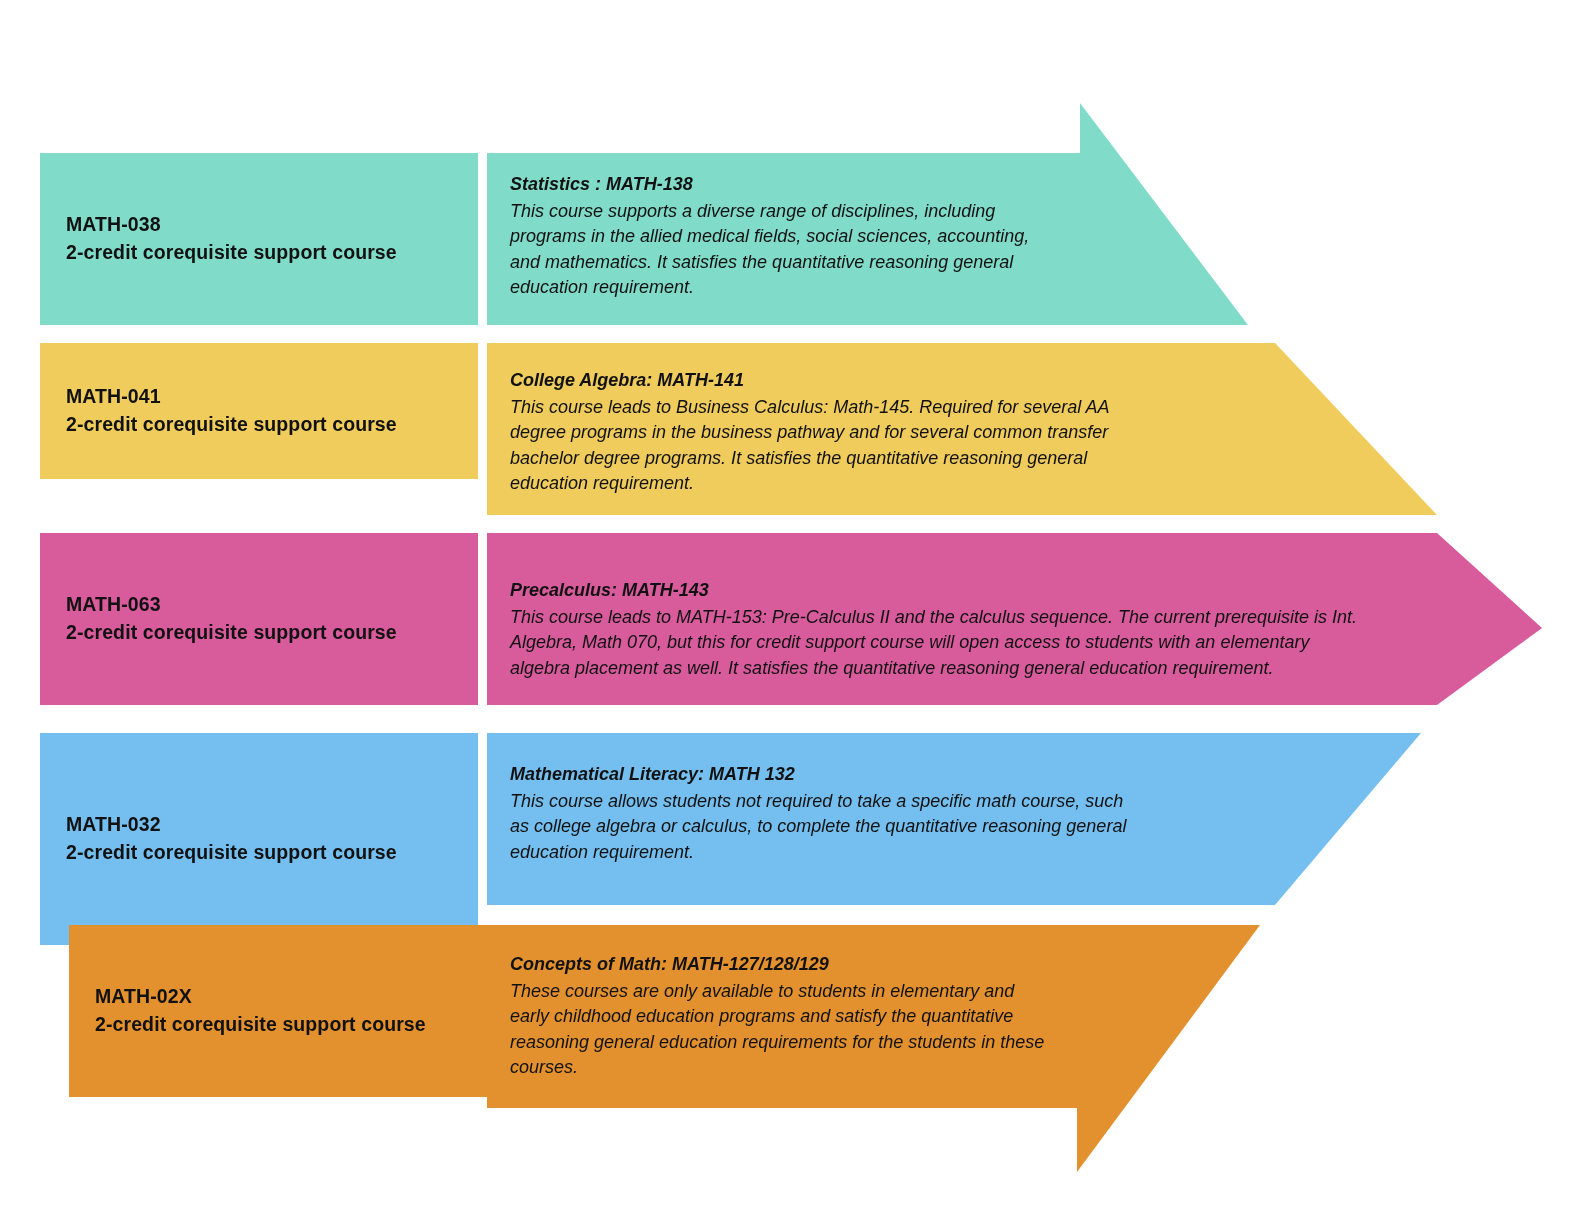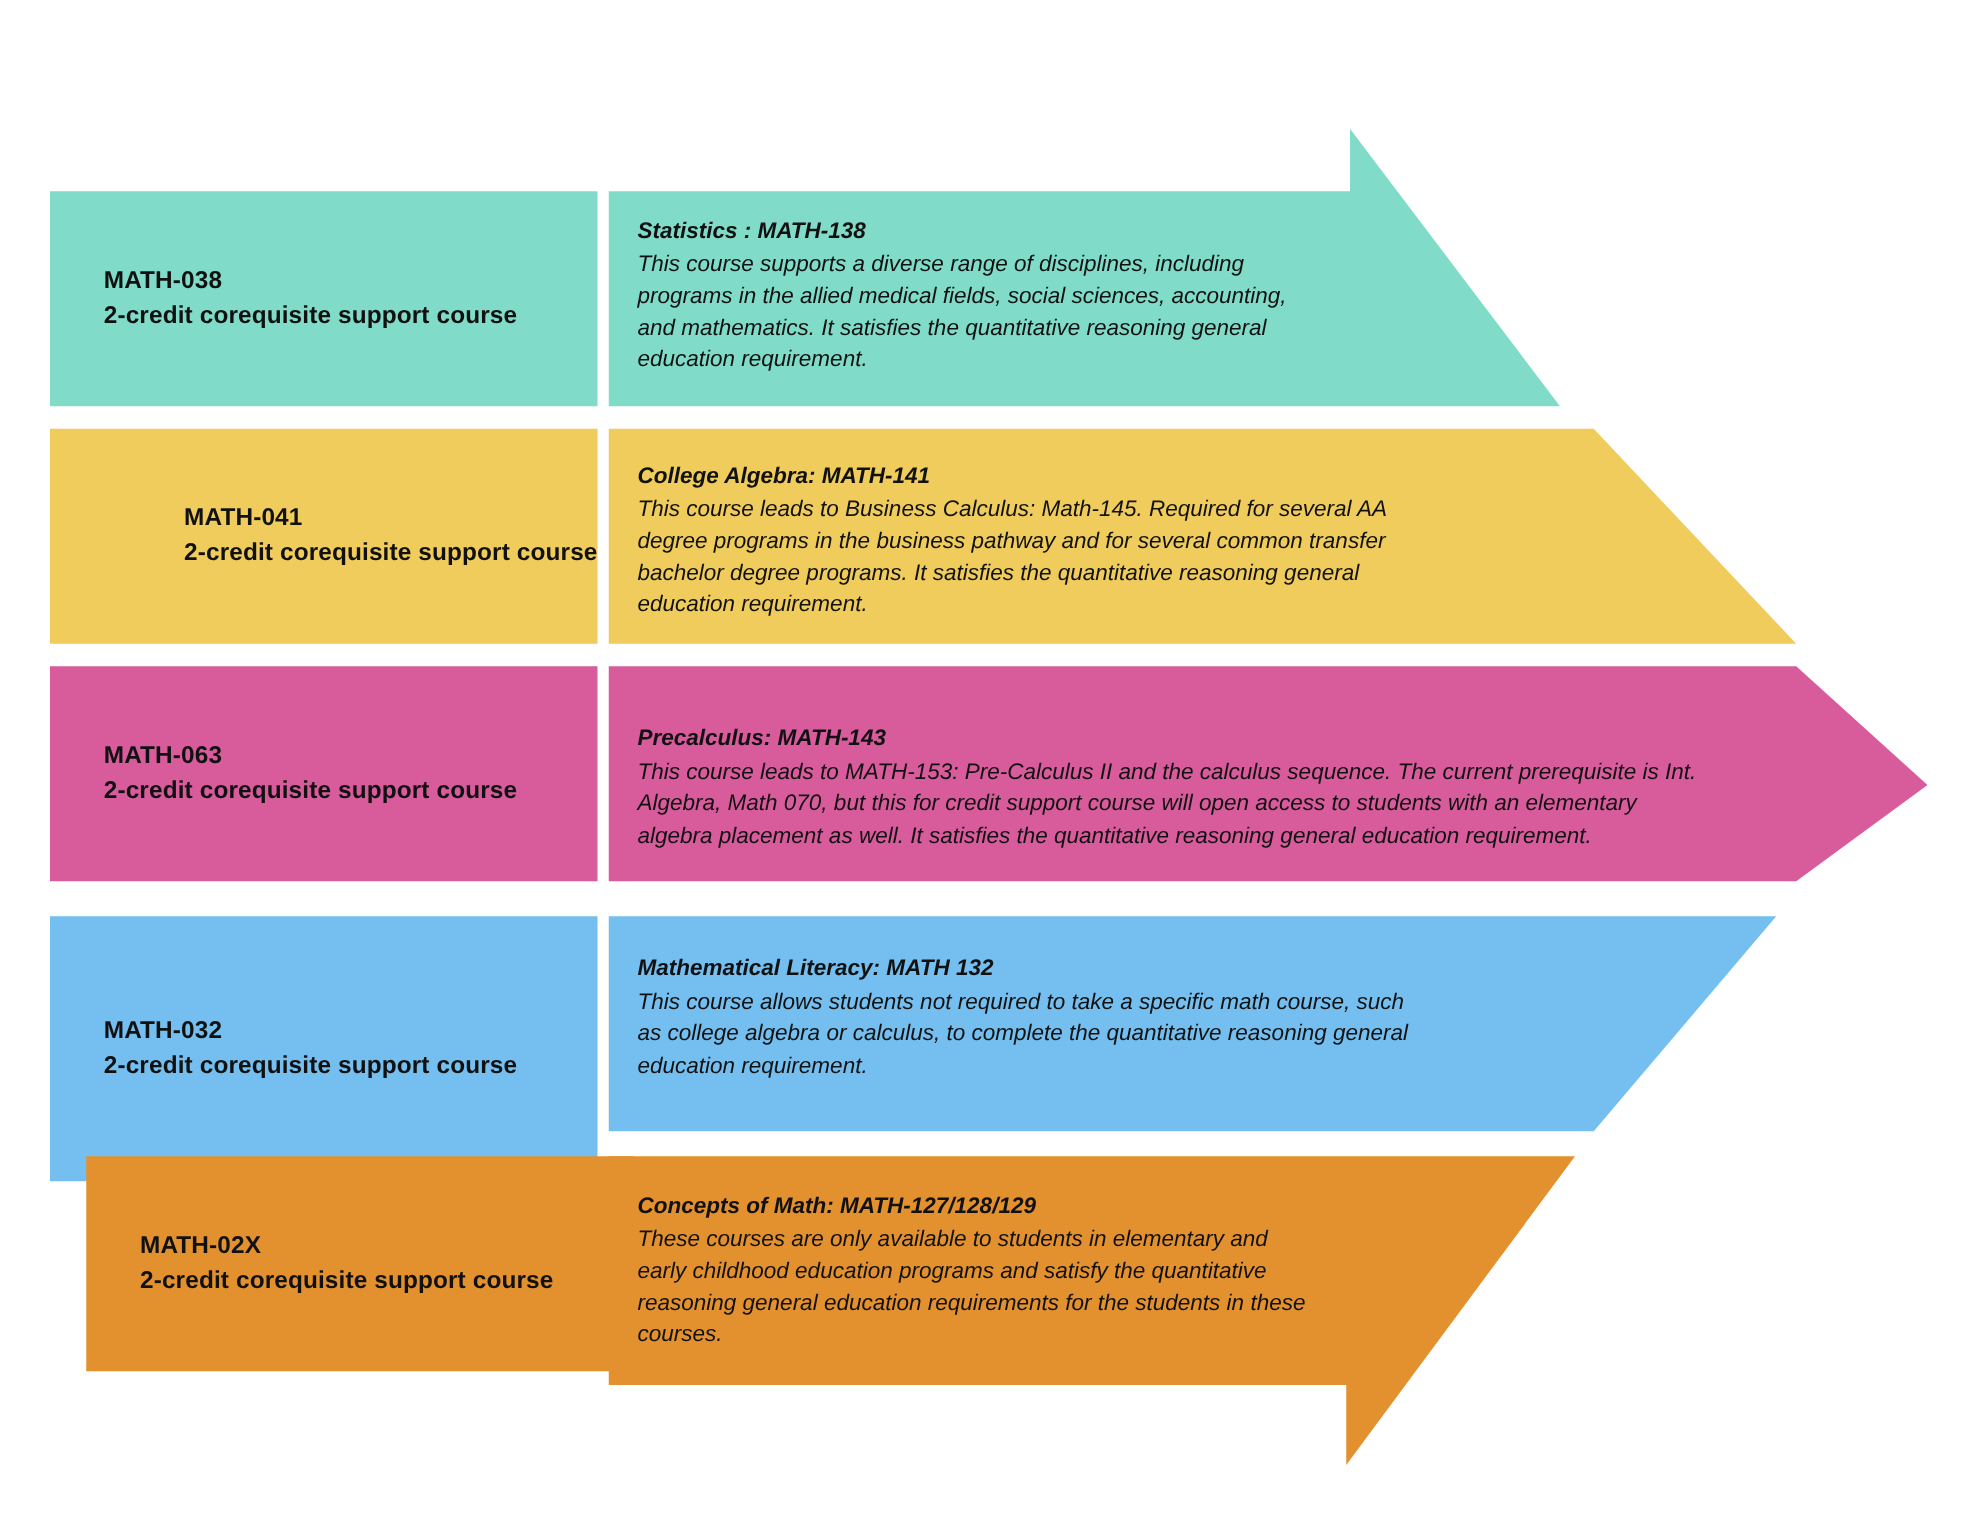--- a/index.html
+++ b/index.html
@@ -20,21 +20,21 @@
   }
 
   
   .left-box {
     position: absolute;
     left: 40px;
     width: 438px;
     display: flex;
     align-items: center;
     box-sizing: border-box;
-    padding-left: 43px;
+    padding-left: 26px;
   }
   .left-box .code-block {
     font-weight: bold;
     font-size: 19.5px;
     line-height: 1.42;
     color: #111111;
     letter-spacing: 0.1px;
   }
   .left-box .code-line1 { display: block; }
   .left-box .code-line2 { display: block; }
@@ -86,21 +86,21 @@
 
 <div id="canvas">
 
   <div class="left-box" style="top:153px; height:172px; background:#80DCC9;">
     <div class="code-block">
       <span class="code-line1">MATH-038</span>
       <span class="code-line2">2-credit corequisite support course</span>
     </div>
   </div>
 
-  <div class="left-box" style="top:343px; height:172px; background:#EFCC5C;justify-content:flex-end;">
+  <div class="left-box" style="top:343px; height:136px; background:#EFCC5C;">
     <div class="code-block">
       <span class="code-line1">MATH-041</span>
       <span class="code-line2">2-credit corequisite support course</span>
     </div>
   </div>
 
   <div class="left-box" style="top:533px; height:172px; background:#D85B9C;">
     <div class="code-block">
       <span class="code-line1">MATH-063</span>
       <span class="code-line2">2-credit corequisite support course</span>

